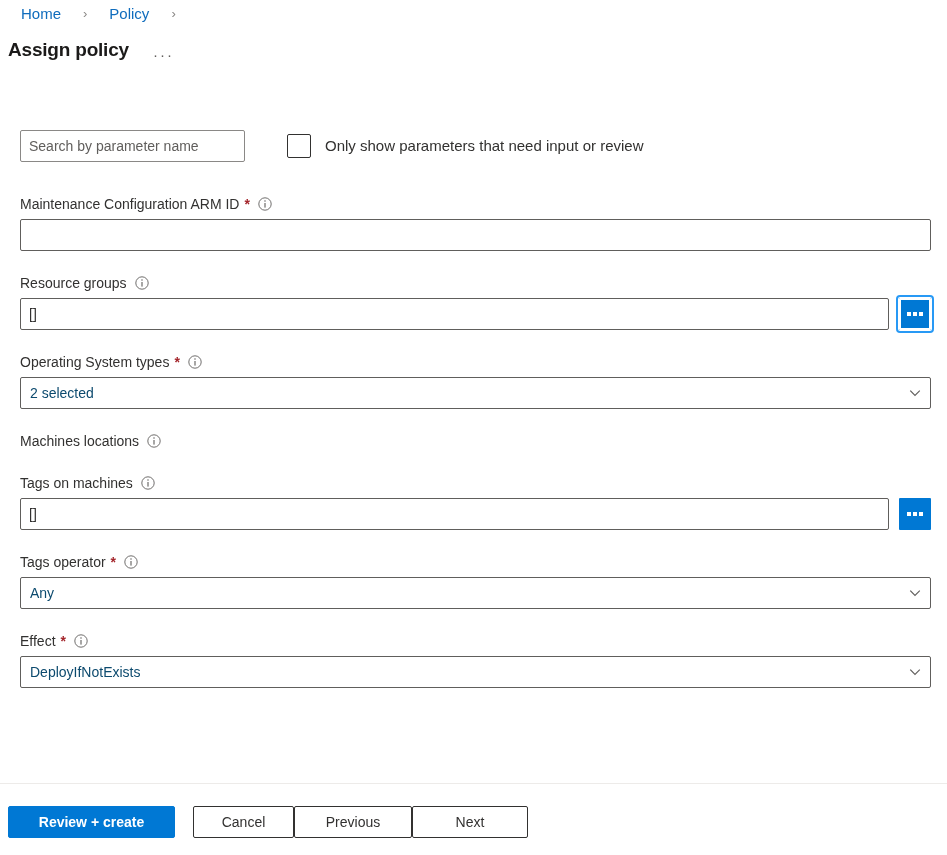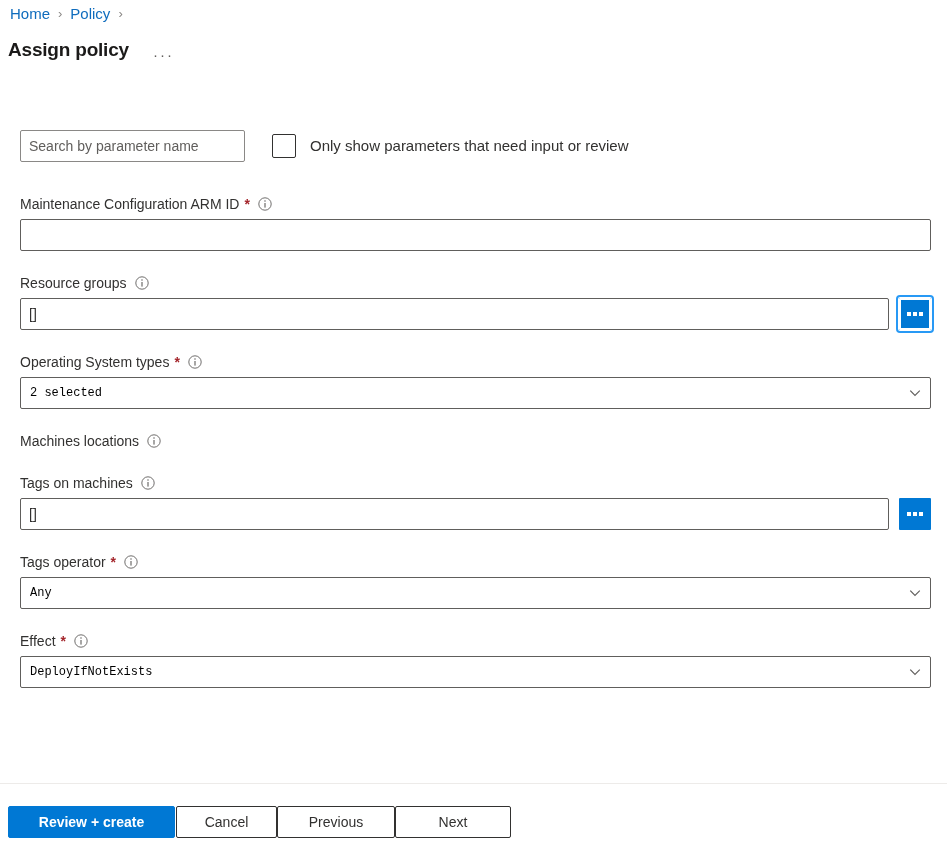--- a/index.html
+++ b/index.html
@@ -8,23 +8,23 @@
     width: 947px; height: 855px;
     background: #ffffff;
     font-family: "Liberation Sans", sans-serif;
     color: #323130;
     -webkit-font-smoothing: antialiased;
   }
   .page { position: relative; width: 947px; height: 855px; overflow: hidden; }
 
   
   .breadcrumb {
-    position: absolute; left: 8px; top: 4px;
+    position: absolute; left: 19px; top: 4px;
     display: flex; align-items: flex-start;
-    font-size: 15px; line-height: 20px;
+    font-size: 15px; line-height: 20px; gap: 14px;
   }
   .crumb-link {
     color: #0f6cbd; text-decoration: none; cursor: pointer;
     padding: 0 2px;
   }
   .crumb-sep {
     color: #8a8886; margin: 0 6px; font-size: 13px;
     user-select: none;
   }
 
@@ -53,21 +53,21 @@
     width: 225px; height: 32px;
     border: 1px solid #8a8886; border-radius: 2px;
     background: #fff; color: #323130;
     font-family: inherit; font-size: 14px;
     padding: 14px 8px; outline: none;
   }
   .search-input::placeholder { color: #605e5c; opacity: 1; }
 
   .check-wrap {
     display: flex; align-items: center;
-    margin-left: 27px; cursor: pointer;
+    margin-left: 42px; cursor: pointer;
   }
   .check-box {
     width: 24px; height: 24px;
     border: 1.5px solid #323130; border-radius: 2px;
     background: #fff; flex: none;
   }
   .check-label {
     margin-left: 14px; font-size: 15px; line-height: 20px;
     color: #323130; white-space: nowrap;
   }
@@ -103,23 +103,23 @@
   .text-box.narrow { width: 869px; }
 
   .dropdown {
     position: relative;
     height: 32px; width: 911px;
     border: 1px solid #605e5c; border-radius: 2px;
     background: #fff; cursor: pointer;
     display: flex; align-items: center;
   }
   .dd-value {
-    font-size: 12px; line-height: 20px; color: #000000;
+    font-size: 14px; line-height: 20px; color: #0c4a6e;
     padding-left: 9px; flex: 1;
-    overflow: hidden; text-overflow: ellipsis; white-space: nowrap; font-family: Liberation Mono, monospace;
+    overflow: hidden; text-overflow: ellipsis; white-space: nowrap;
   }
   .chevron {
     width: 30px; height: 30px; flex: none;
     display: flex; align-items: center; justify-content: center;
     color: #605e5c;
   }
 
   
   .ell-btn {
     width: 32px; height: 32px; margin-left: 10px; flex: none;
@@ -152,21 +152,21 @@
   }
   .btn {
     height: 32px; border-radius: 2px;
     font-family: inherit; font-size: 14px; line-height: 20px;
     cursor: pointer; padding: 0 12px;
     display: inline-flex; align-items: center; justify-content: center;
   }
   .btn-primary {
     background: #0078d4; color: #ffffff;
     border: 1px solid #0078d4; font-weight: 700;
-    width: 167px; margin-right: 1px;
+    width: 167px; margin-right: 18px;
   }
   .btn-default {
     background: #ffffff; color: #323130;
     border: 1px solid #323130; 
     min-width: 100px;
   }
   .btn-cancel { width: 101px; }
   .btn-previous { width: 118px; }
   .btn-next { width: 116px; }
 </style>

